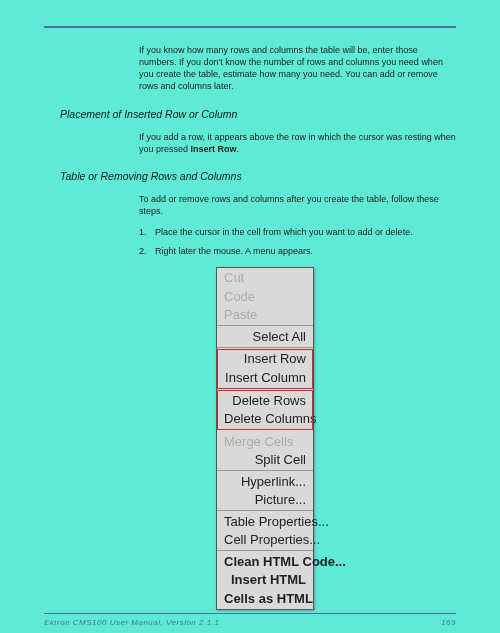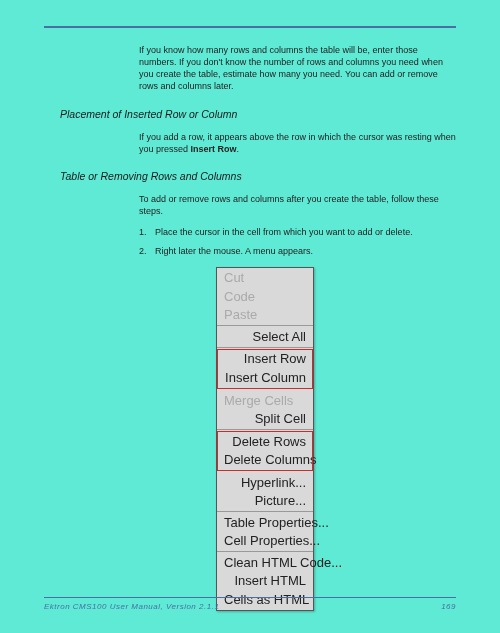--- a/index.html
+++ b/index.html
@@ -74,41 +74,42 @@
     font-size: 13px;
     color: #404040;
     box-shadow: 1px 1px 2px rgba(0,0,0,0.25);
   }
   .ctx-group {
     border-bottom: 1px solid #999;
     padding: 1px 0;
   }
   .ctx-group:last-child {
     border-bottom: none;
+    font-weight: bold;
   }
   .ctx-item {
     padding: 0.5px 7px;
     line-height: 1.35;
     white-space: nowrap;
   }
   .ctx-item.disabled {
     color: #aaa;
   }
   .ctx-item.enabled {
     color: #222;
     text-align: right;
   }
   .red-box {
     outline: 1.5px solid #cc2b2b;
     outline-offset: -1px;
     margin: 1px 0;
   }
   .footer {
     position: absolute;
-    bottom: 22px;
+    bottom: 6px;
     left: 44px;
     right: 44px;
   }
   .hr-bottom {
     height: 1.5px;
     background: #4a6fa5;
     margin-bottom: 4px;
   }
   .footer-line {
     display: flex;
@@ -162,28 +163,28 @@
 
         <div class="ctx-group">
           <div class="ctx-item enabled">Select All</div>
         </div>
 
         <div class="ctx-group red-box">
           <div class="ctx-item enabled">Insert Row</div>
           <div class="ctx-item enabled">Insert Column</div>
         </div>
 
-        <div class="ctx-group">
-          <div class="ctx-item disabled">Merge Cells</div>
-          <div class="ctx-item enabled">Split Cell</div>
-        </div>
-
         <div class="ctx-group red-box">
           <div class="ctx-item enabled">Delete Rows</div>
           <div class="ctx-item enabled">Delete Columns</div>
+        </div>
+
+        <div class="ctx-group">
+          <div class="ctx-item disabled">Merge Cells</div>
+          <div class="ctx-item enabled">Split Cell</div>
         </div>
 
         <div class="ctx-group">
           <div class="ctx-item enabled">Hyperlink...</div>
           <div class="ctx-item enabled">Picture...</div>
         </div>
 
         <div class="ctx-group">
           <div class="ctx-item enabled">Table Properties...</div>
           <div class="ctx-item enabled">Cell Properties...</div>

